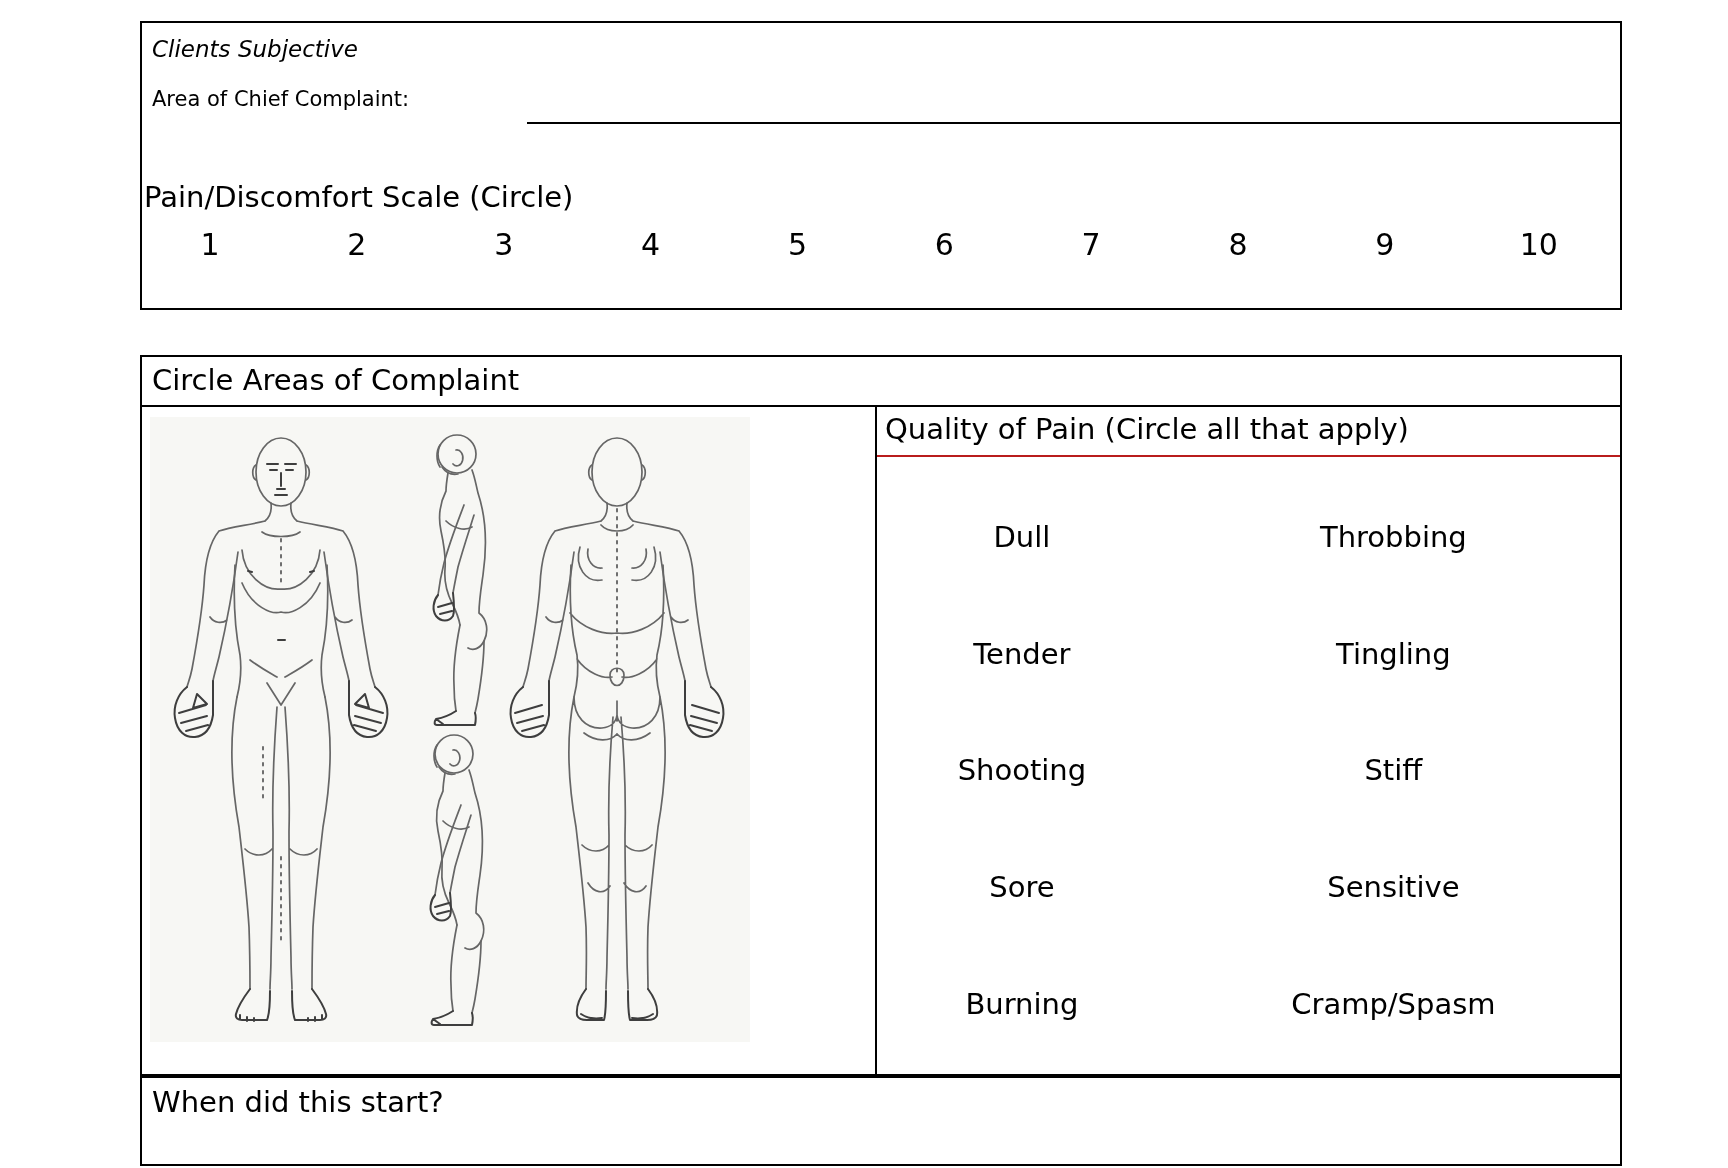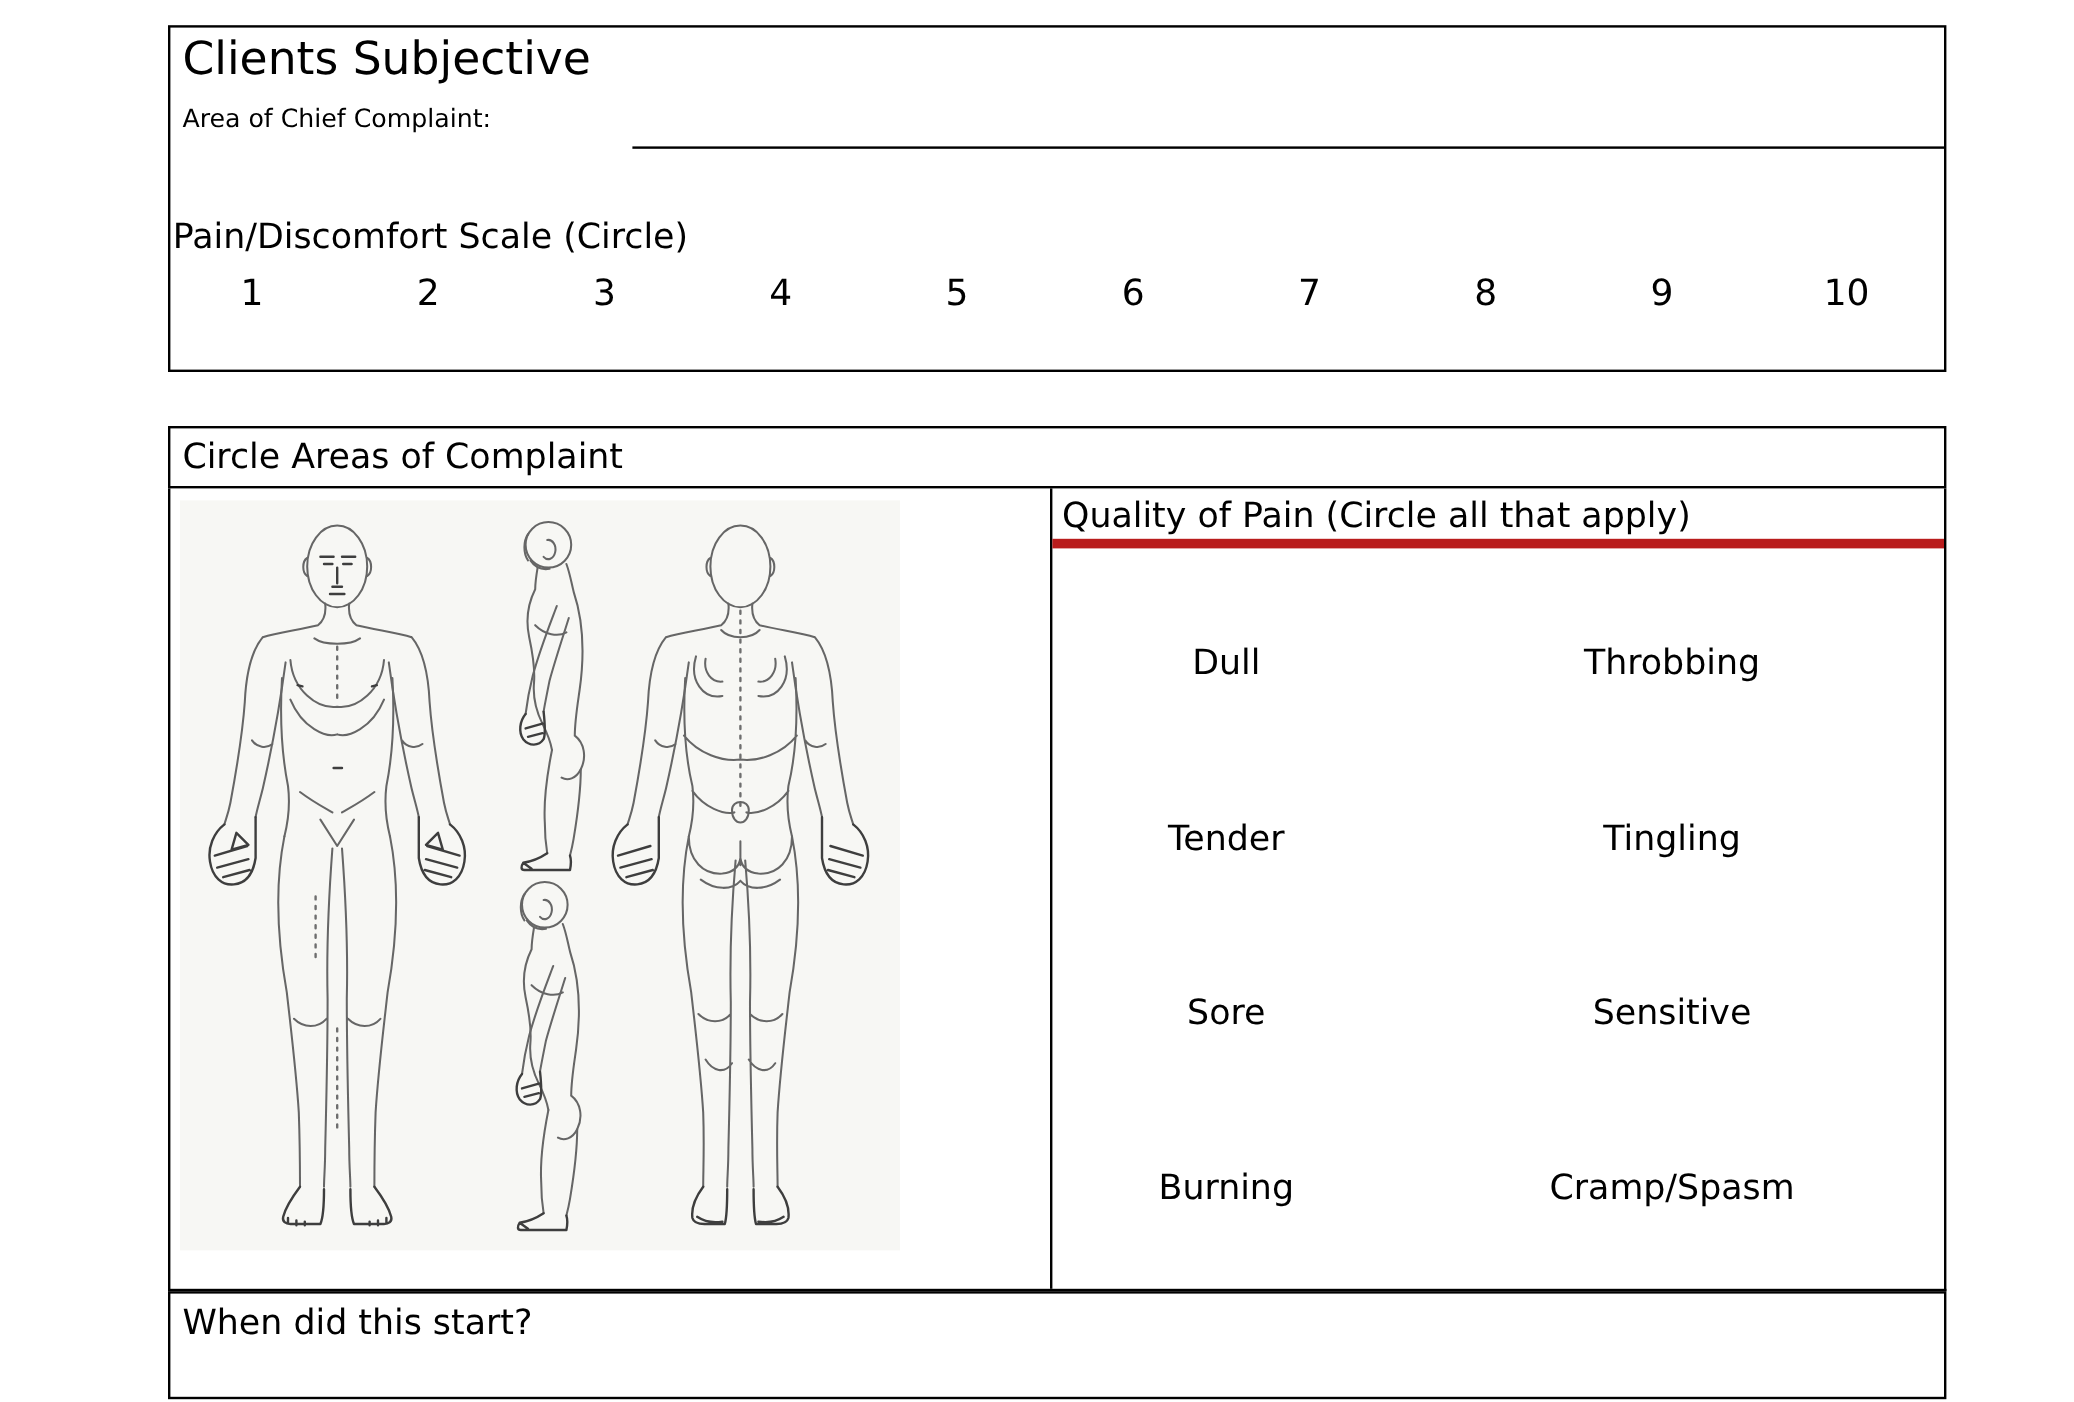--- a/index.html
+++ b/index.html
@@ -3,36 +3,36 @@
 <meta charset="utf-8">
 <style>
   html,body{margin:0;padding:0;background:#ffffff;}
   #page{
     position:relative;width:1728px;height:1168px;background:#ffffff;
     font-family:"DejaVu Sans","Liberation Sans",sans-serif;color:#000;overflow:hidden;
   }
   .abs{position:absolute;box-sizing:border-box;}
   
   .box-top{left:140px;top:21px;width:1482px;height:289px;border:2px solid #000;}
-  .t-title{left:10px;top:8px;font-size:38px;line-height:36px;white-space:nowrap;}
+  .t-title{left:10px;top:8px;font-size:23px;line-height:36px;white-space:nowrap;font-style:italic;}
   .t-chief{left:10px;top:58px;font-size:21px;line-height:36px;white-space:nowrap;}
   .chief-underline{left:385px;right:0;top:99px;height:0;border-top:2.5px solid #000;}
   .t-scale{left:2px;top:156px;font-size:29px;line-height:36px;white-space:nowrap;}
   .scale-row{left:0;right:0;top:203px;display:flex;justify-content:space-between;
              padding:0 62px 0 56px;font-size:30px;line-height:38px;}
   .scale-num{min-width:24px;text-align:center;}
   
   .box-strip{left:140px;top:355px;width:1482px;height:52px;border:2px solid #000;
              font-size:29px;padding:6px 0 0 10px;}
   
   .box-main{left:140px;top:407px;width:1482px;height:669px;border:2px solid #000;border-top:none;}
   .cell-left{left:0;top:0;bottom:0;width:735px;border-right:2px solid #000;}
   .scan{left:8px;top:10px;width:600px;height:625px;background:#f7f7f4;}
   .cell-right{left:735px;top:0;right:0;bottom:0;}
-  .q-header{left:0;right:0;top:0;height:50px;border-bottom:8px solid #b91c1c;
+  .q-header{left:0;right:0;top:0;height:50px;border-bottom:2px solid #b91c1c;
             font-size:29px;padding:5px 0 12px 8px;}
   .q-list{left:0;right:0;top:50px;bottom:0;display:flex;flex-direction:column;
           justify-content:space-around;padding:22px 0 12px;}
   .q-row{display:flex;align-items:flex-end;}
   .q-cell-l{width:39%;text-align:center;font-size:29px;}
   .q-cell-r{width:61%;text-align:center;font-size:29px;}
   
   .box-bottom{left:140px;top:1076px;width:1482px;height:90px;border:2px solid #000;}
   .onset-label{left:10px;top:6px;font-size:29px;line-height:36px;white-space:nowrap;}
   .onset-area{left:0;right:0;top:44px;bottom:0;}
@@ -185,20 +185,24 @@
       <div class="abs q-list">
         <div class="q-row">
           <div class="q-cell-l">Dull</div>
           <div class="q-cell-r">Throbbing</div>
         </div>
         <div class="q-row">
           <div class="q-cell-l">Tender</div>
           <div class="q-cell-r">Tingling</div>
         </div>
         <div class="q-row">
+          <div class="q-cell-l">Shooting</div>
+          <div class="q-cell-r">Stiff</div>
+        </div>
+        <div class="q-row">
           <div class="q-cell-l">Sore</div>
           <div class="q-cell-r">Sensitive</div>
         </div>
         <div class="q-row">
           <div class="q-cell-l">Burning</div>
           <div class="q-cell-r">Cramp/Spasm</div>
         </div>
       </div>
     </div>
   </div>

